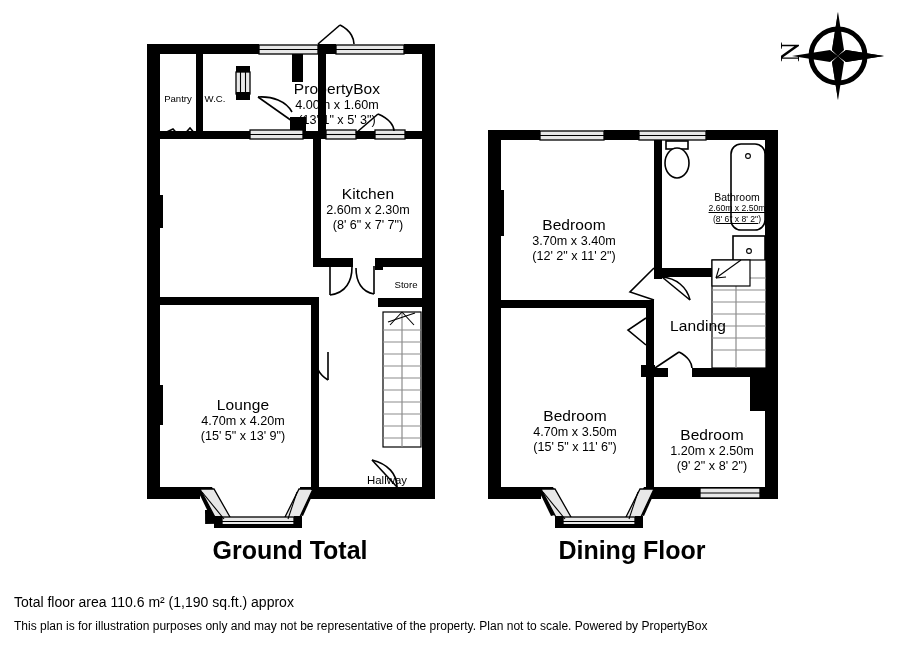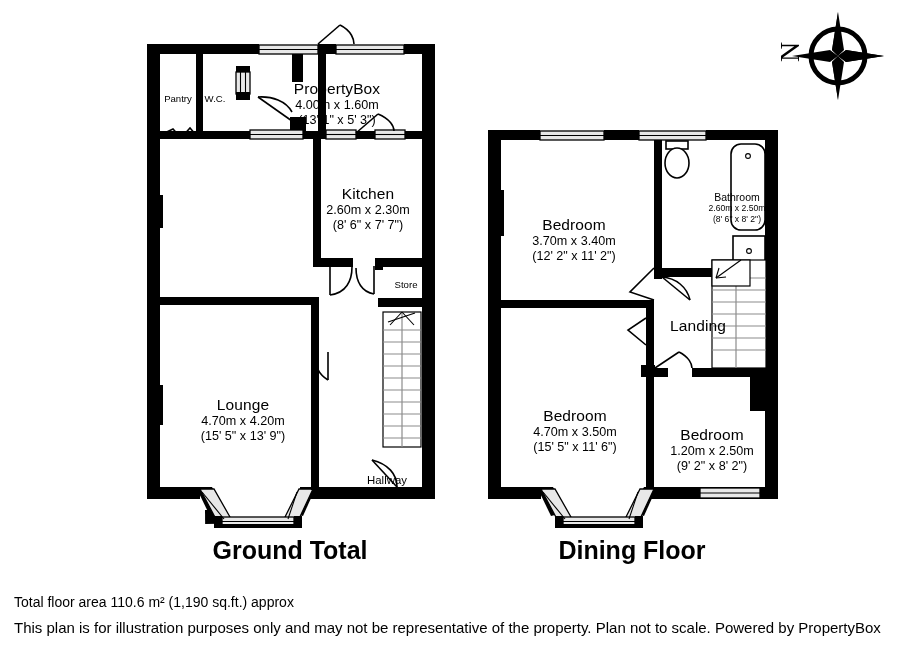--- a/index.html
+++ b/index.html
@@ -46,21 +46,21 @@
   .room-name {
     font-size: 15.5px;
     font-weight: 400;
     letter-spacing: 0.1px;
   }
   .room-dim {
     font-size: 12.6px;
     font-weight: 400;
   }
   .room-name-sm { font-size: 10.5px; }
-  .room-dim-sm  { font-size: 8.6px; }
+  .room-dim-sm  { font-size: 8.6px; text-decoration: underline; }
   .tiny-label {
     font-size: 9.6px;
     text-align: right;
   }
   .small-label {
     font-size: 11.4px;
     margin-top: 19px;
   }
   .floor-title {
     position: absolute;
@@ -73,21 +73,21 @@
     position: absolute;
     left: 14px;
     top: 594px;
     font-size: 14px;
     white-space: nowrap;
   }
   .footer-disclaimer {
     position: absolute;
     left: 14px;
     top: 619px;
-    font-size: 15px;
+    font-size: 12px;
     white-space: nowrap;
   }
   .compass {
     position: absolute;
     left: 776px;
     top: 6px;
     width: 118px;
     height: 100px;
   }
   .compass-n {

